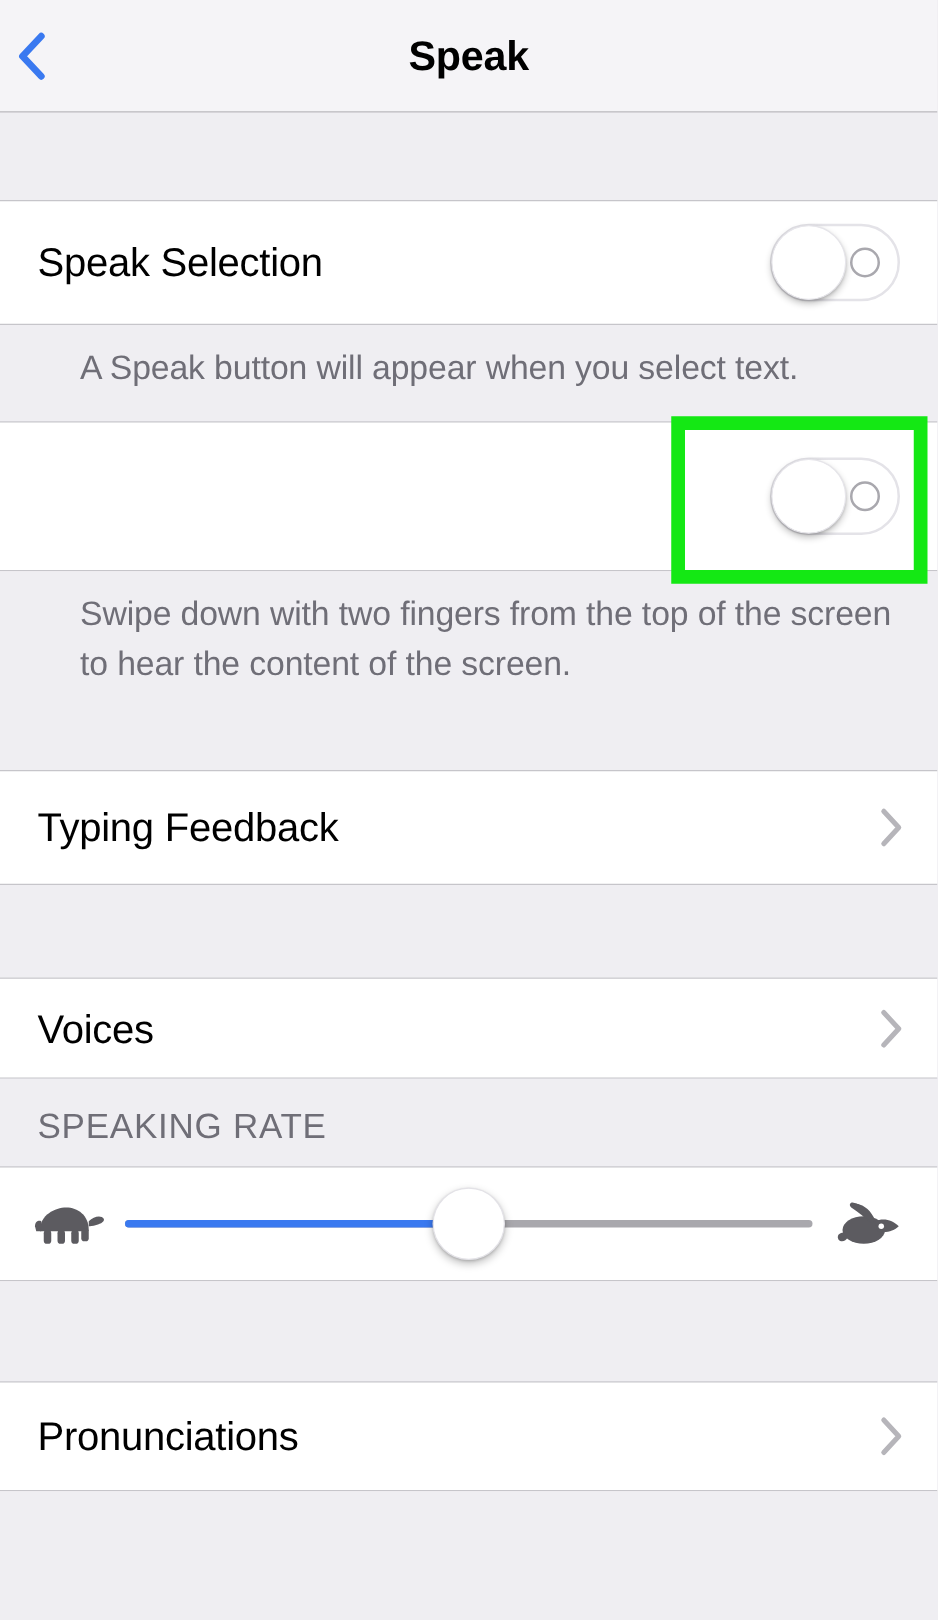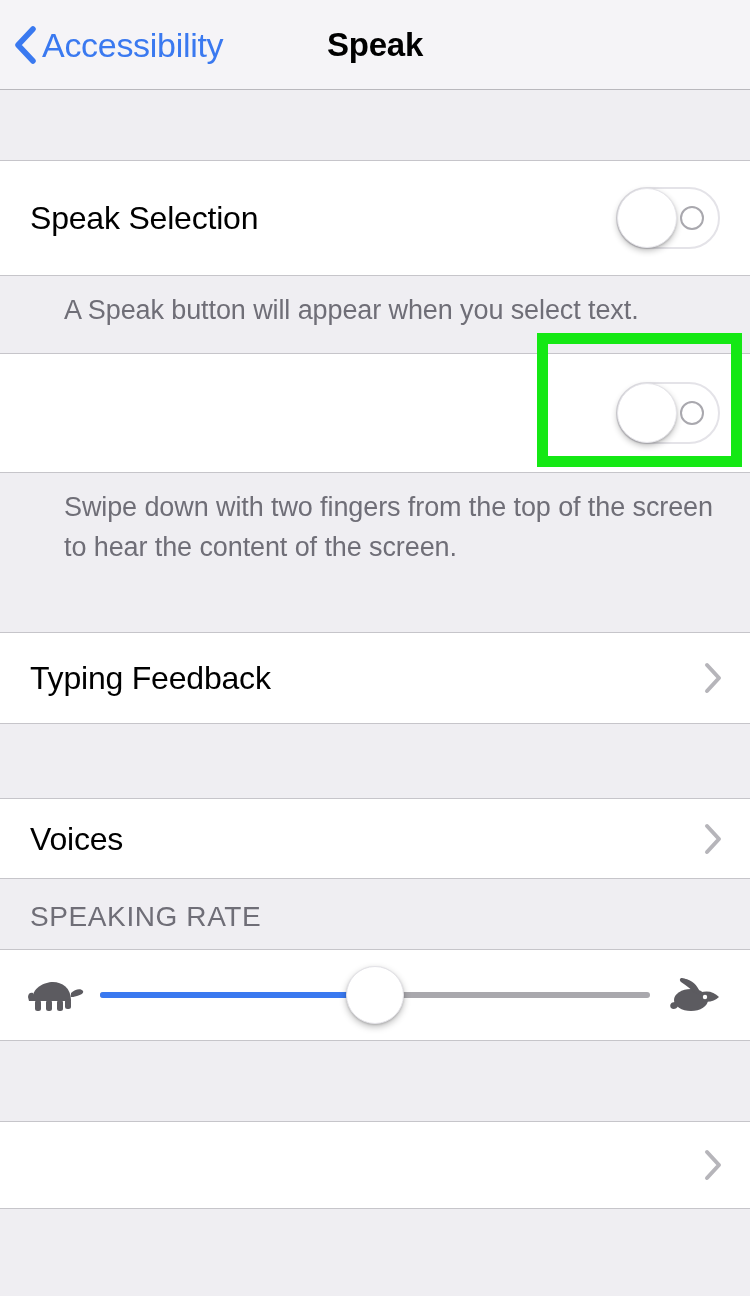--- a/index.html
+++ b/index.html
@@ -220,28 +220,27 @@
   }
 </style>
 </head>
 <body>
 
 <div class="navbar">
   <div class="nav-back">
     <svg class="nav-chevron" viewBox="0 0 22 40">
       <polyline points="19,4 4,20 19,36" fill="none" stroke="#3a79f0" stroke-width="5.5" stroke-linecap="round" stroke-linejoin="round"></polyline>
     </svg>
-    <span class="nav-back-label">Accessibility</span>
   </div>
   <div class="nav-title">Speak</div>
 </div>
 
 <div class="gap" style="height:70px"></div>
 
-<div class="block" style="height:116px">
+<div class="block" style="height:100px">
   <div class="row">
     <span class="row-label">Speak Selection</span>
     <div class="switch">
       <span class="knob"></span>
       <span class="offmark"></span>
     </div>
   </div>
 </div>
 <div class="gap" style="height:77px">
   <div class="footer-text">A Speak button will appear when you select text.</div>
@@ -319,19 +318,20 @@
         </g>
       </svg>
     </div>
   </div>
 </div>
 
 <div class="gap" style="height:80px"></div>
 
 <div class="block" style="height:88px">
   <div class="row">
+    <span class="row-label">Pronunciations</span>
     <svg class="disclosure" viewBox="0 0 18 32">
       <polyline points="3,3 15,16 3,29" fill="none" stroke="#b6b5ba" stroke-width="4" stroke-linecap="round" stroke-linejoin="round"></polyline>
     </svg>
   </div>
 </div>
 
 <div class="gap" style="height:74px"></div>
 
 </body></html>

